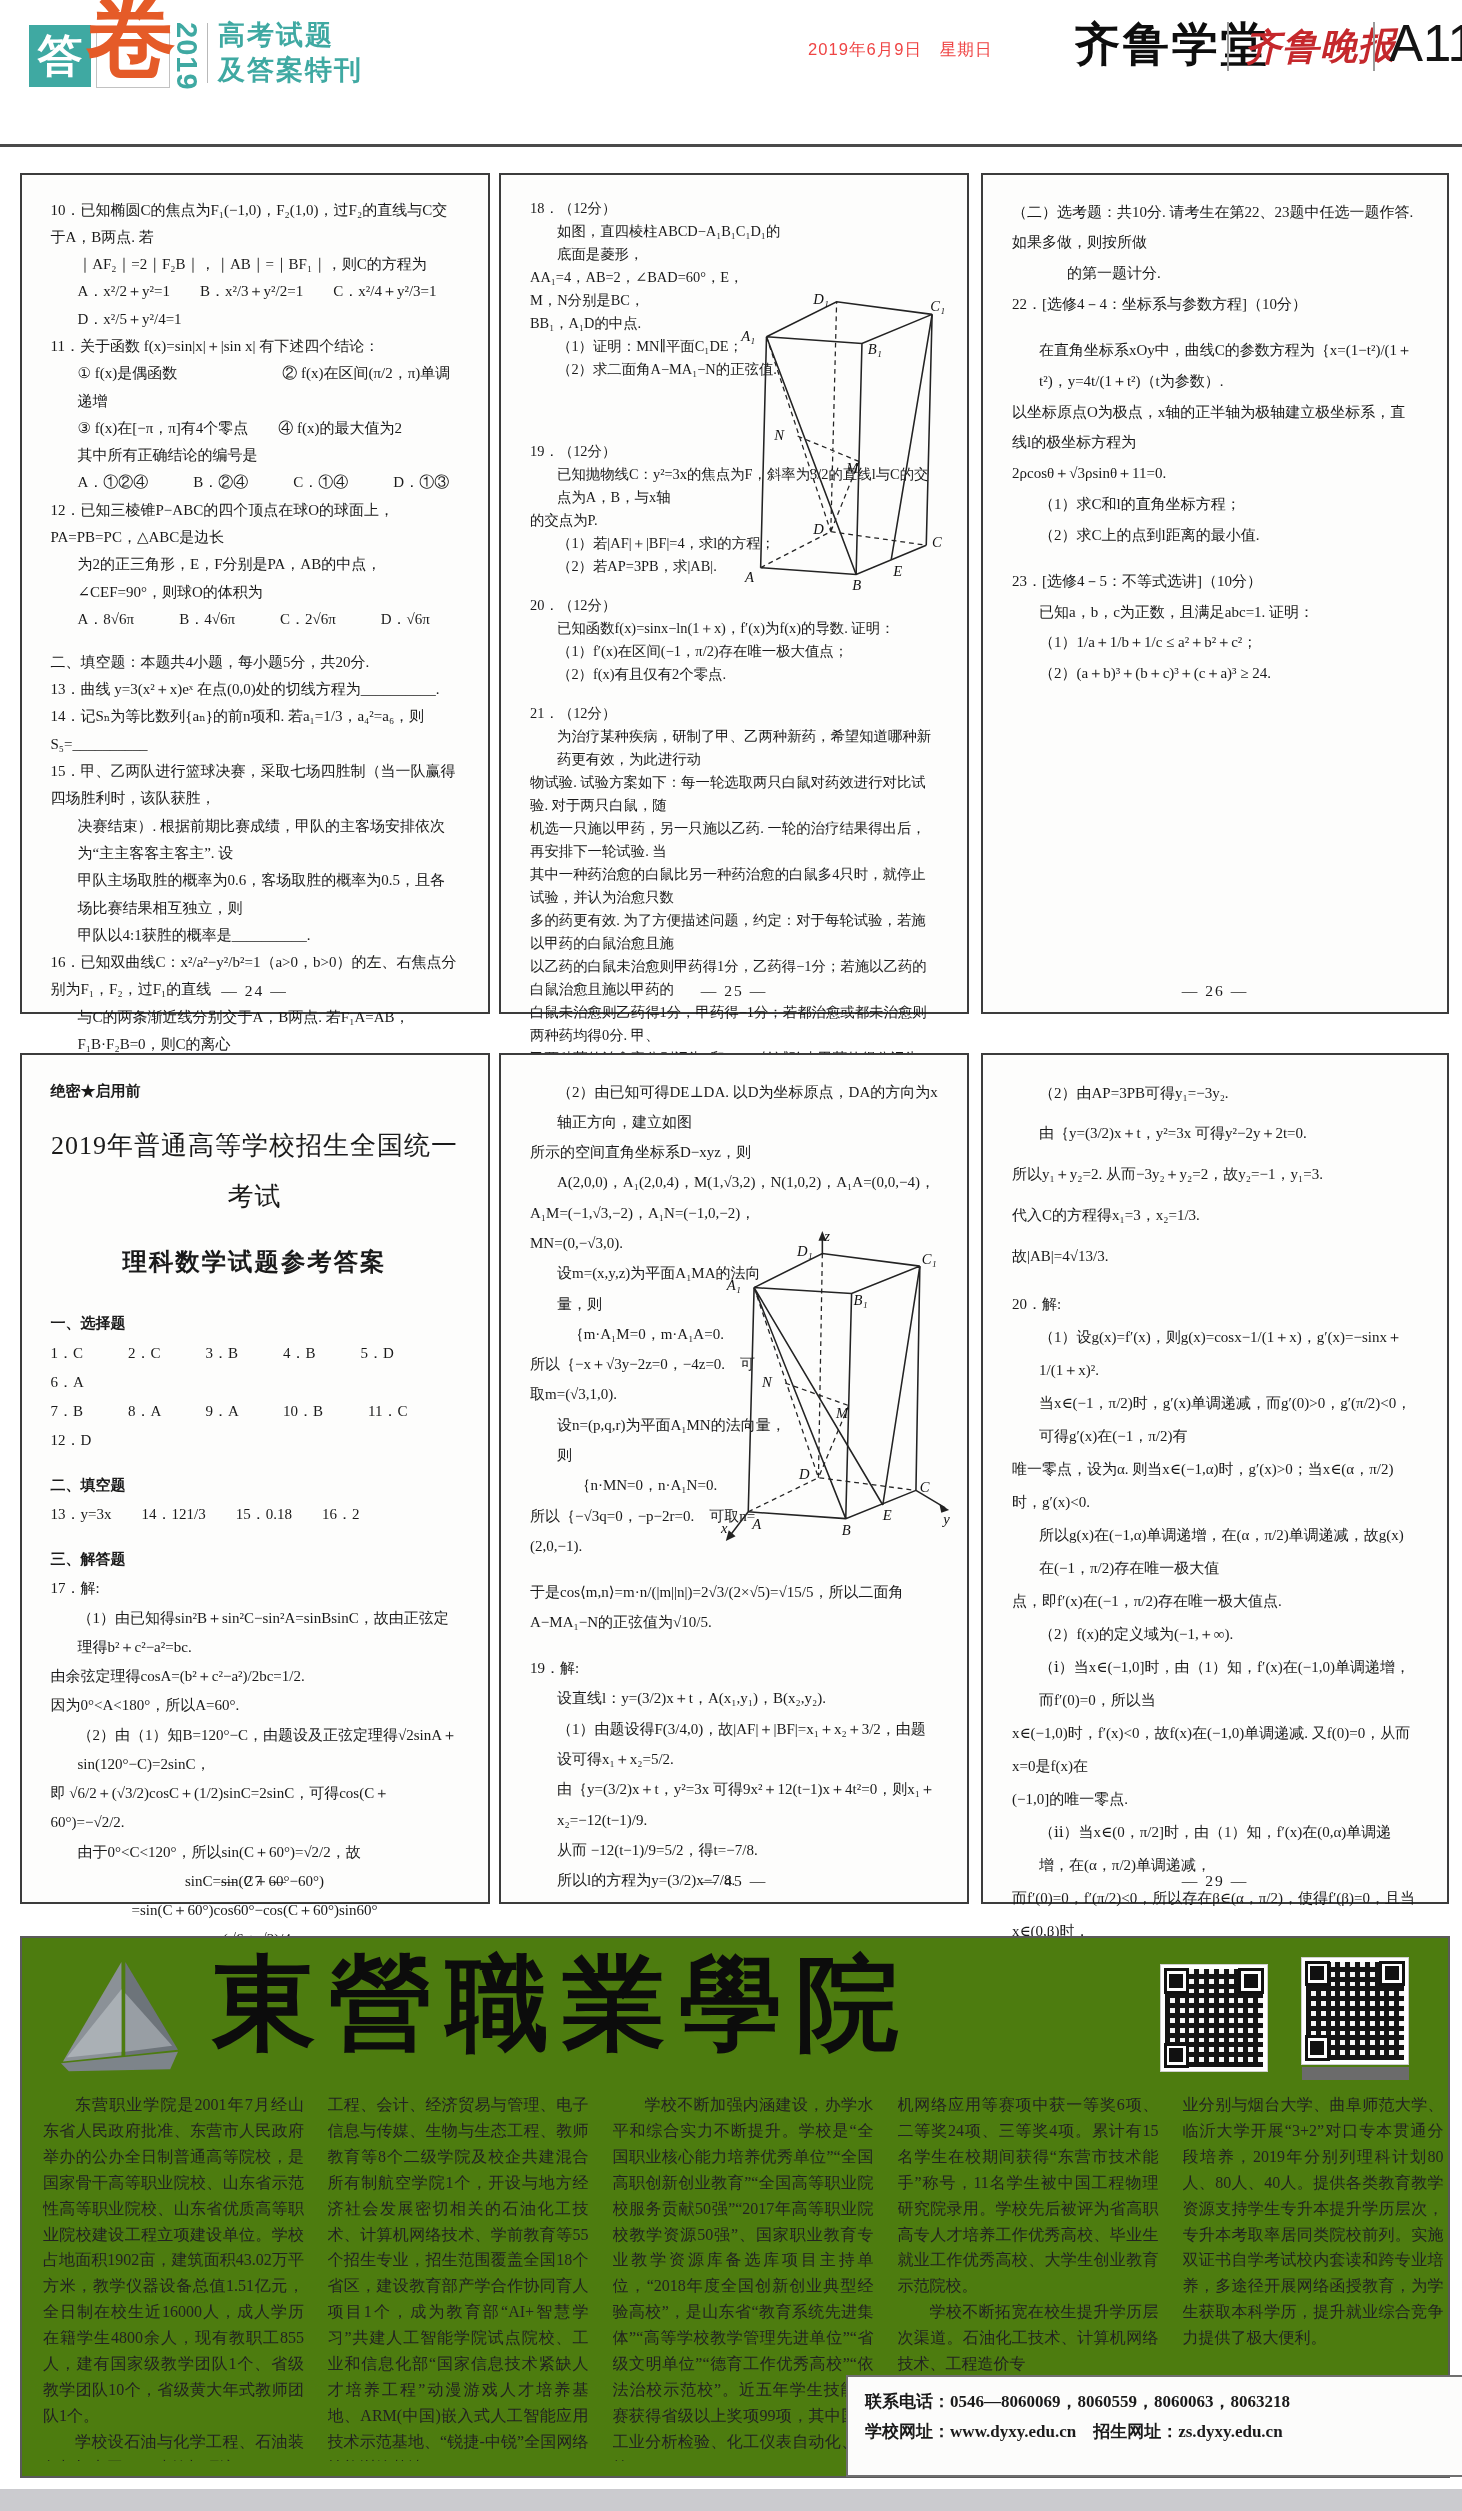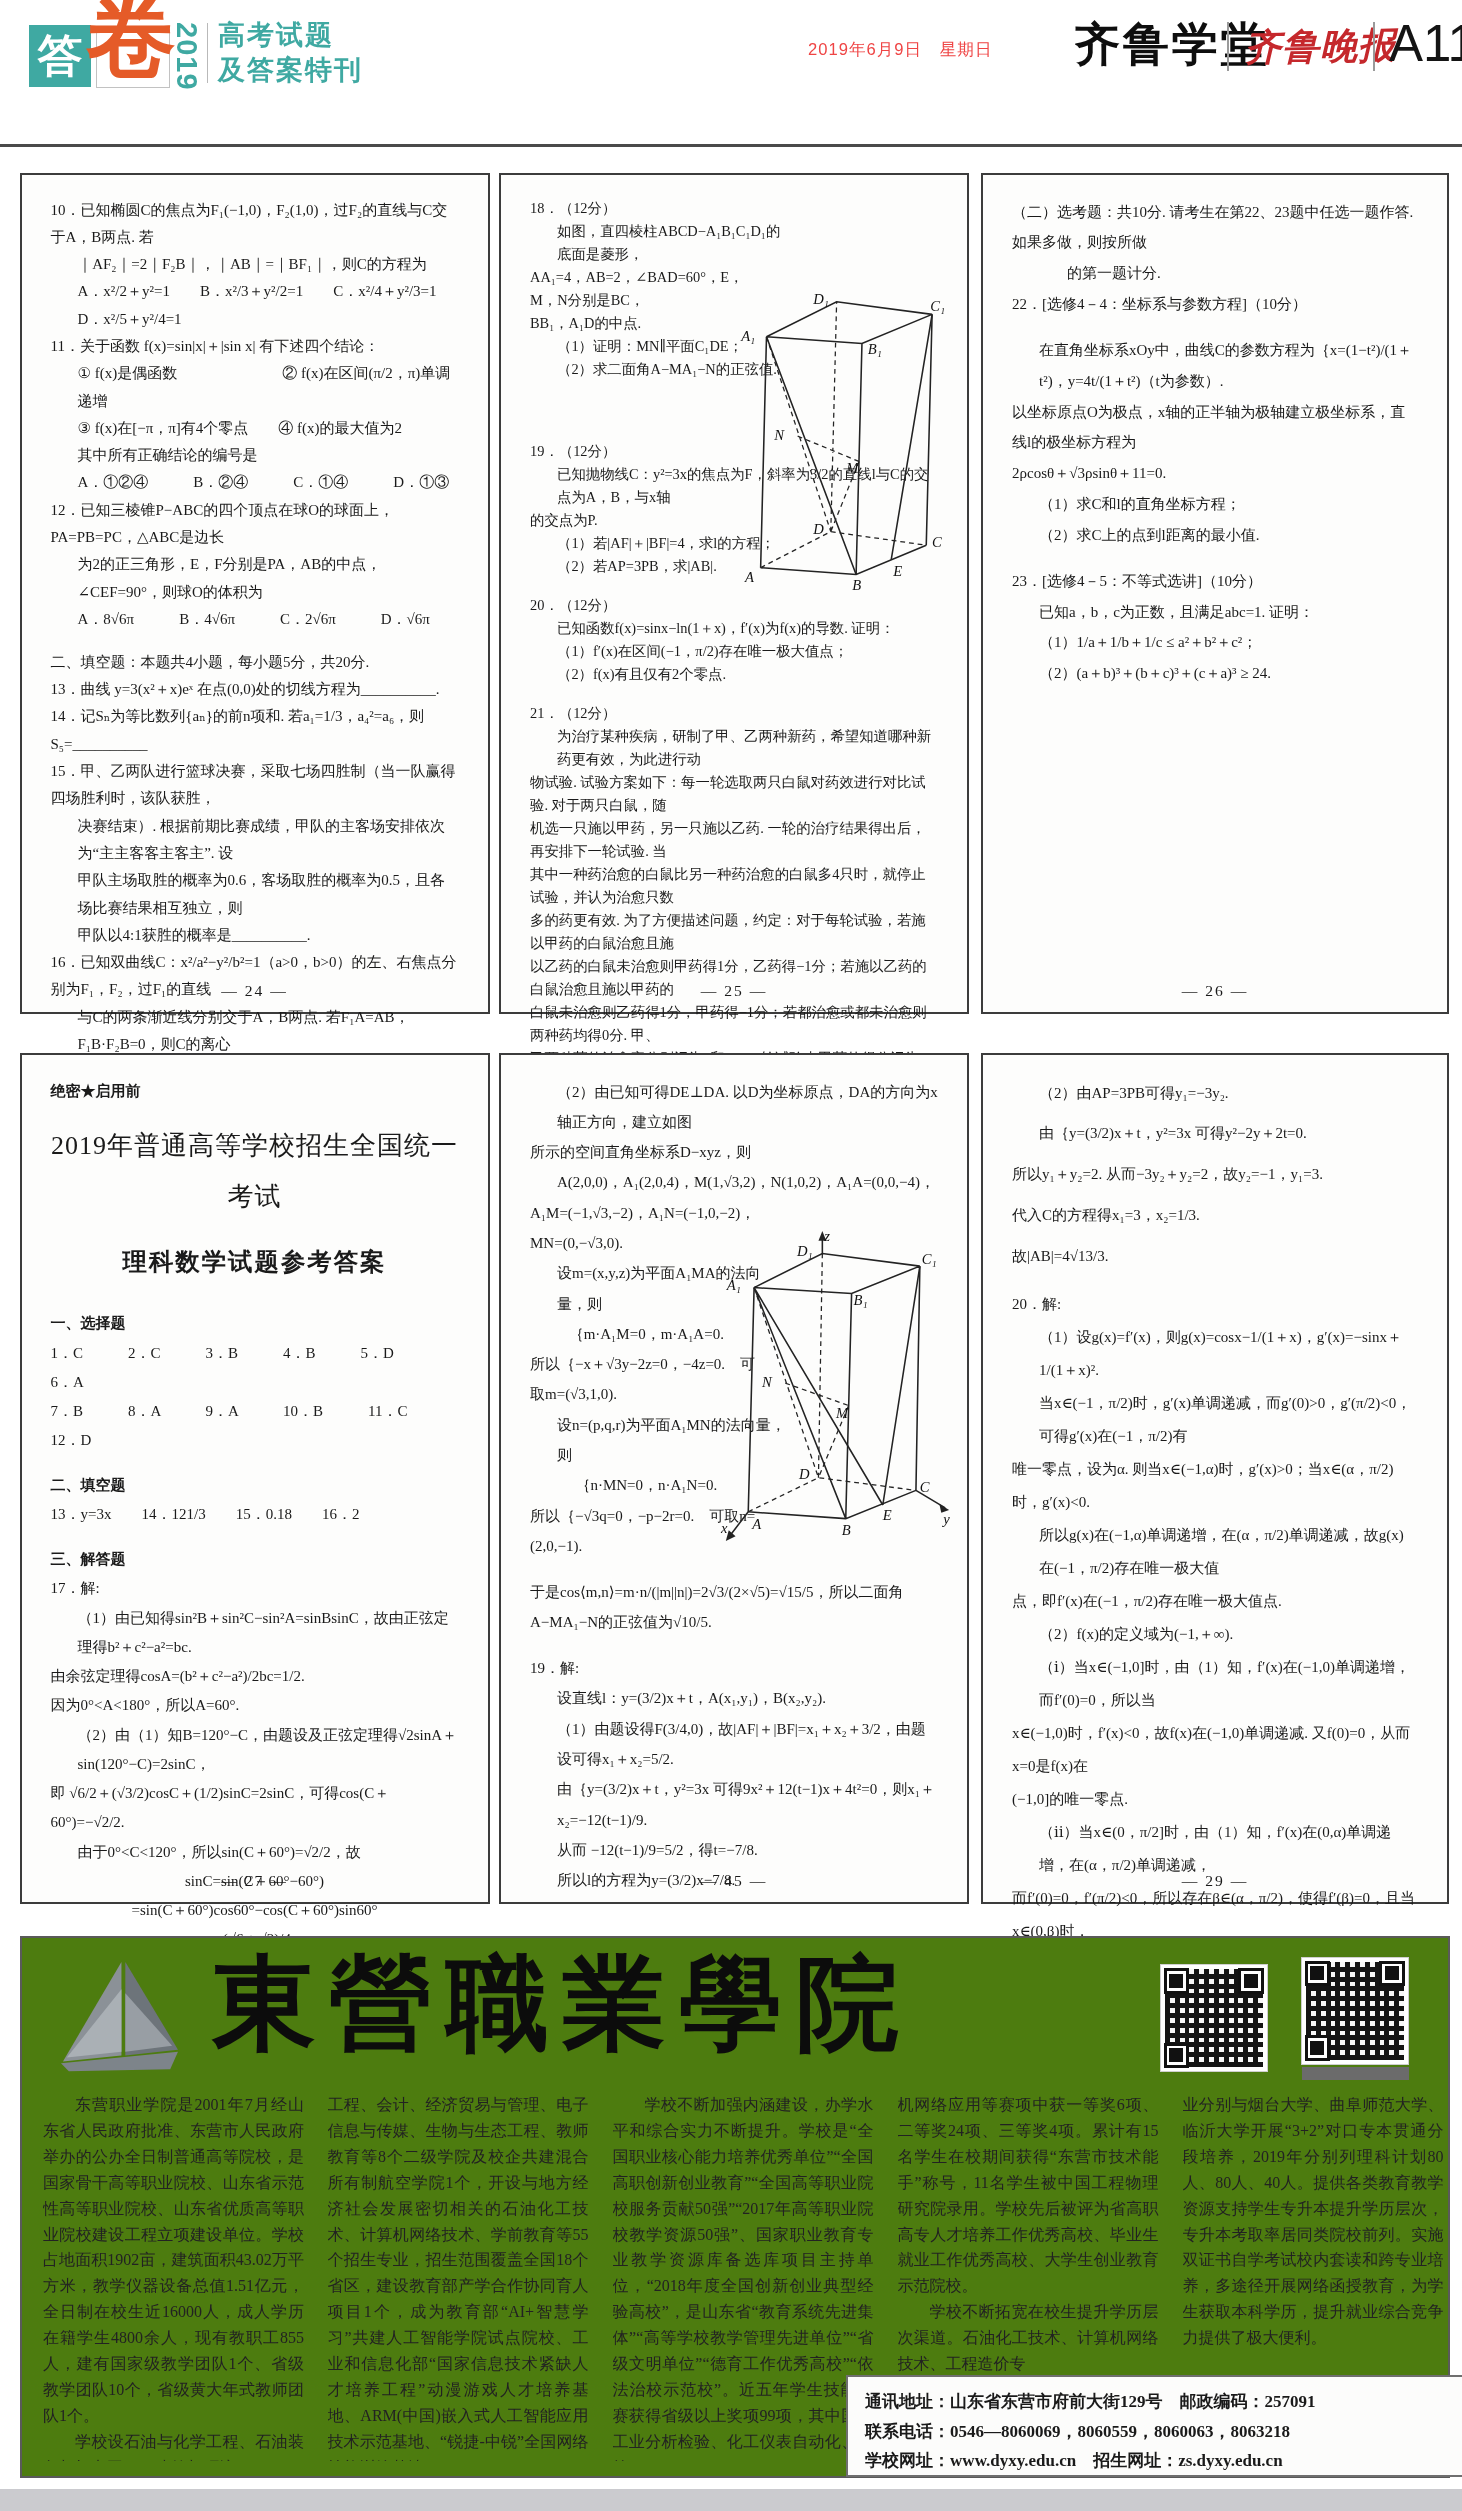--- a/index.html
+++ b/index.html
@@ -339,21 +339,20 @@
       </div>
     <div class="adcol short" style="left:876px">
         <p class="adp noind">机网络应用等赛项中获一等奖6项、二等奖24项、三等奖4项。累计有15名学生在校期间获得“东营市技术能手”称号，11名学生被中国工程物理研究院录用。学校先后被评为省高职高专人才培养工作优秀高校、毕业生就业工作优秀高校、大学生创业教育示范院校。</p>
         <p class="adp">学校不断拓宽在校生提升学历层次渠道。石油化工技术、计算机网络技术、工程造价专</p>
       </div>
     <div class="adcol short" style="left:1161px">
         <p class="adp noind">业分别与烟台大学、曲阜师范大学、临沂大学开展“3+2”对口专本贯通分段培养，2019年分别列理科计划80人、80人、40人。提供各类教育教学资源支持学生专升本提升学历层次，专升本考取率居同类院校前列。实施双证书自学考试校内套读和跨专业培养，多途径开展网络函授教育，为学生获取本科学历，提升就业综合竞争力提供了极大便利。</p>
       </div>
 
     <div class="contact">
-      <div>通讯地址：山东省东营市府前大街129号　邮政编码：257091</div>
       <div>联系电话：0546—8060069，8060559，8060063，8063218</div>
       <div>学校网址：www.dyxy.edu.cn　招生网址：zs.dyxy.edu.cn</div>
     </div>
   </div>
 
   <div class="gray-strip"></div>
 </div>
 
 
 </body></html>

